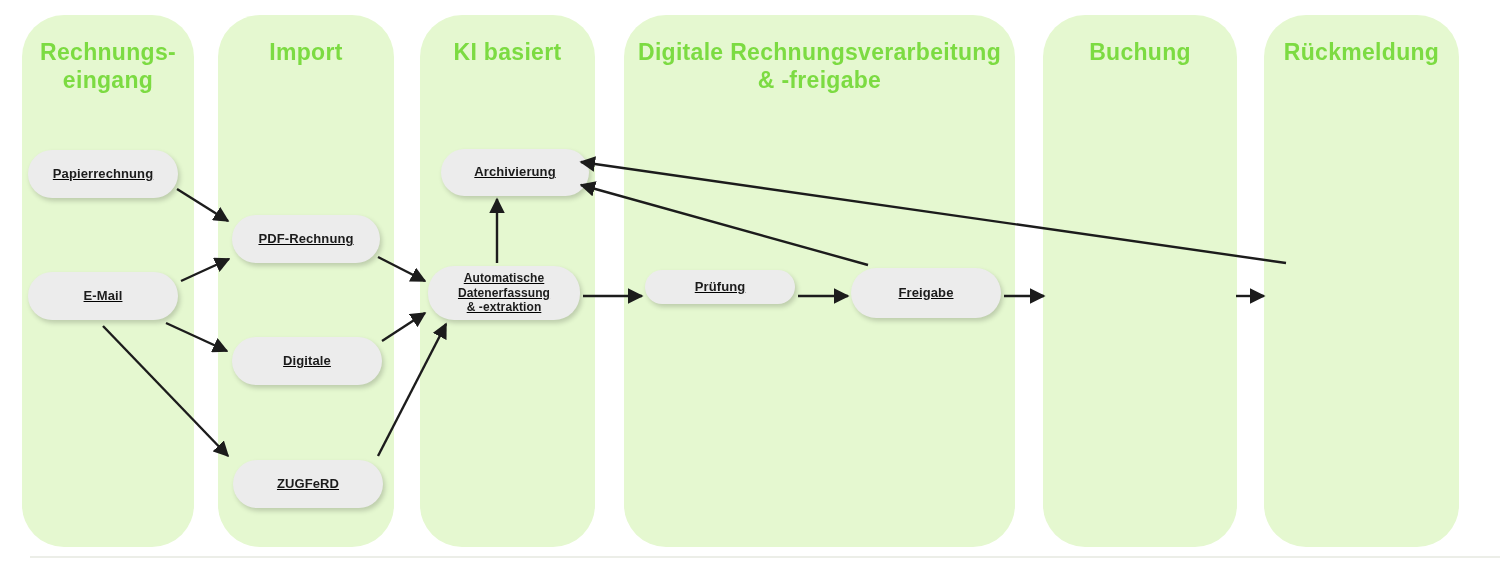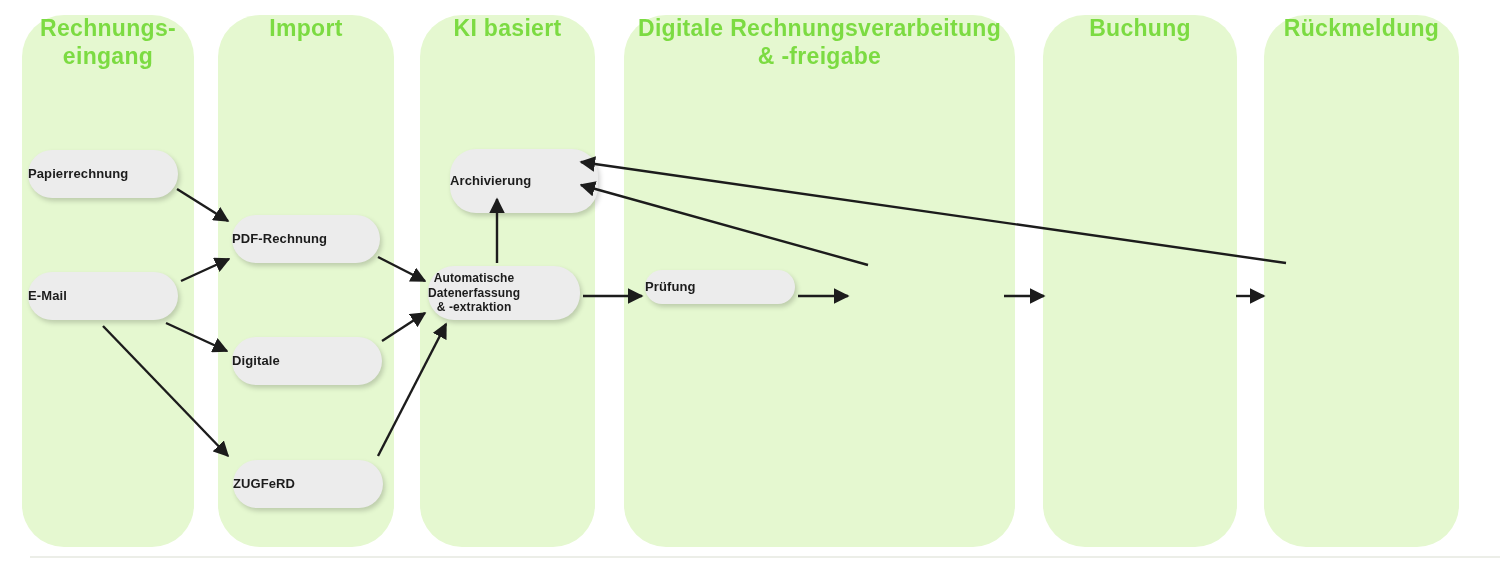--- a/index.html
+++ b/index.html
@@ -16,35 +16,37 @@
   }
   .canvas{
     position:relative;width:1500px;height:565px;background:#ffffff;
   }
   .panel{
     position:absolute;top:15px;height:532px;
     background:var(--panel-bg);
     border-radius:42px;
   }
   .panel-title{
+    padding-top:24px;
     text-align:center;
     font-size:23px;
     font-weight:600;
     letter-spacing:.3px;
     line-height:1.2;
     color:var(--title-green);
     white-space:pre-line;
   }
   .panel--first .panel-title{}
   .node{
     position:absolute;
     background:var(--node-bg);
     border-radius:26px;
-    display:flex;align-items:center;
+    display:flex;align-items:center;justify-content:center;
     box-shadow:2px 3px 5px rgba(0,0,0,.18);
+    text-decoration:underline;
   }
   .node-label{
     font-size:13px;
     font-weight:600;
     color:var(--ink);
     text-align:center;
     line-height:1.25;
     white-space:pre-line;
     letter-spacing:.1px;
   }
@@ -97,30 +99,33 @@
   </div>
   <div class="node" style="left:232px;top:215px;width:148px;height:48px">
     <span class="node-label">PDF-Rechnung</span>
   </div>
   <div class="node" style="left:232px;top:337px;width:150px;height:48px">
     <span class="node-label">Digitale</span>
   </div>
   <div class="node" style="left:233px;top:460px;width:150px;height:48px">
     <span class="node-label">ZUGFeRD</span>
   </div>
-  <div class="node" style="left:450px;top:149px;width:148px;height:64px">
+  <div class="node" style="left:441px;top:149px;width:148px;height:47px">
     <span class="node-label">Archivierung</span>
   </div>
   <div class="node node--multi" style="left:428px;top:266px;width:152px;height:54px">
     <span class="node-label">Automatische
 Datenerfassung
 &amp; -extraktion</span>
   </div>
   <div class="node" style="left:645px;top:270px;width:150px;height:34px">
     <span class="node-label">Prüfung</span>
+  </div>
+  <div class="node" style="left:851px;top:268px;width:150px;height:50px">
+    <span class="node-label">Freigabe</span>
   </div>
 
   <svg class="edges" viewBox="0 0 1500 565" xmlns="http://www.w3.org/2000/svg">
     <defs>
       <marker id="arrowhead" viewBox="0 0 10 10" refX="9" refY="5" markerWidth="6.5" markerHeight="6.5" orient="auto-start-reverse">
         <path d="M0,0 L10,5 L0,10 z"></path>
       </marker>
     </defs>
   <line x1="177" y1="189" x2="228" y2="221" marker-end="url(#arrowhead)"></line>
       <line x1="181" y1="281" x2="229" y2="259" marker-end="url(#arrowhead)"></line>

